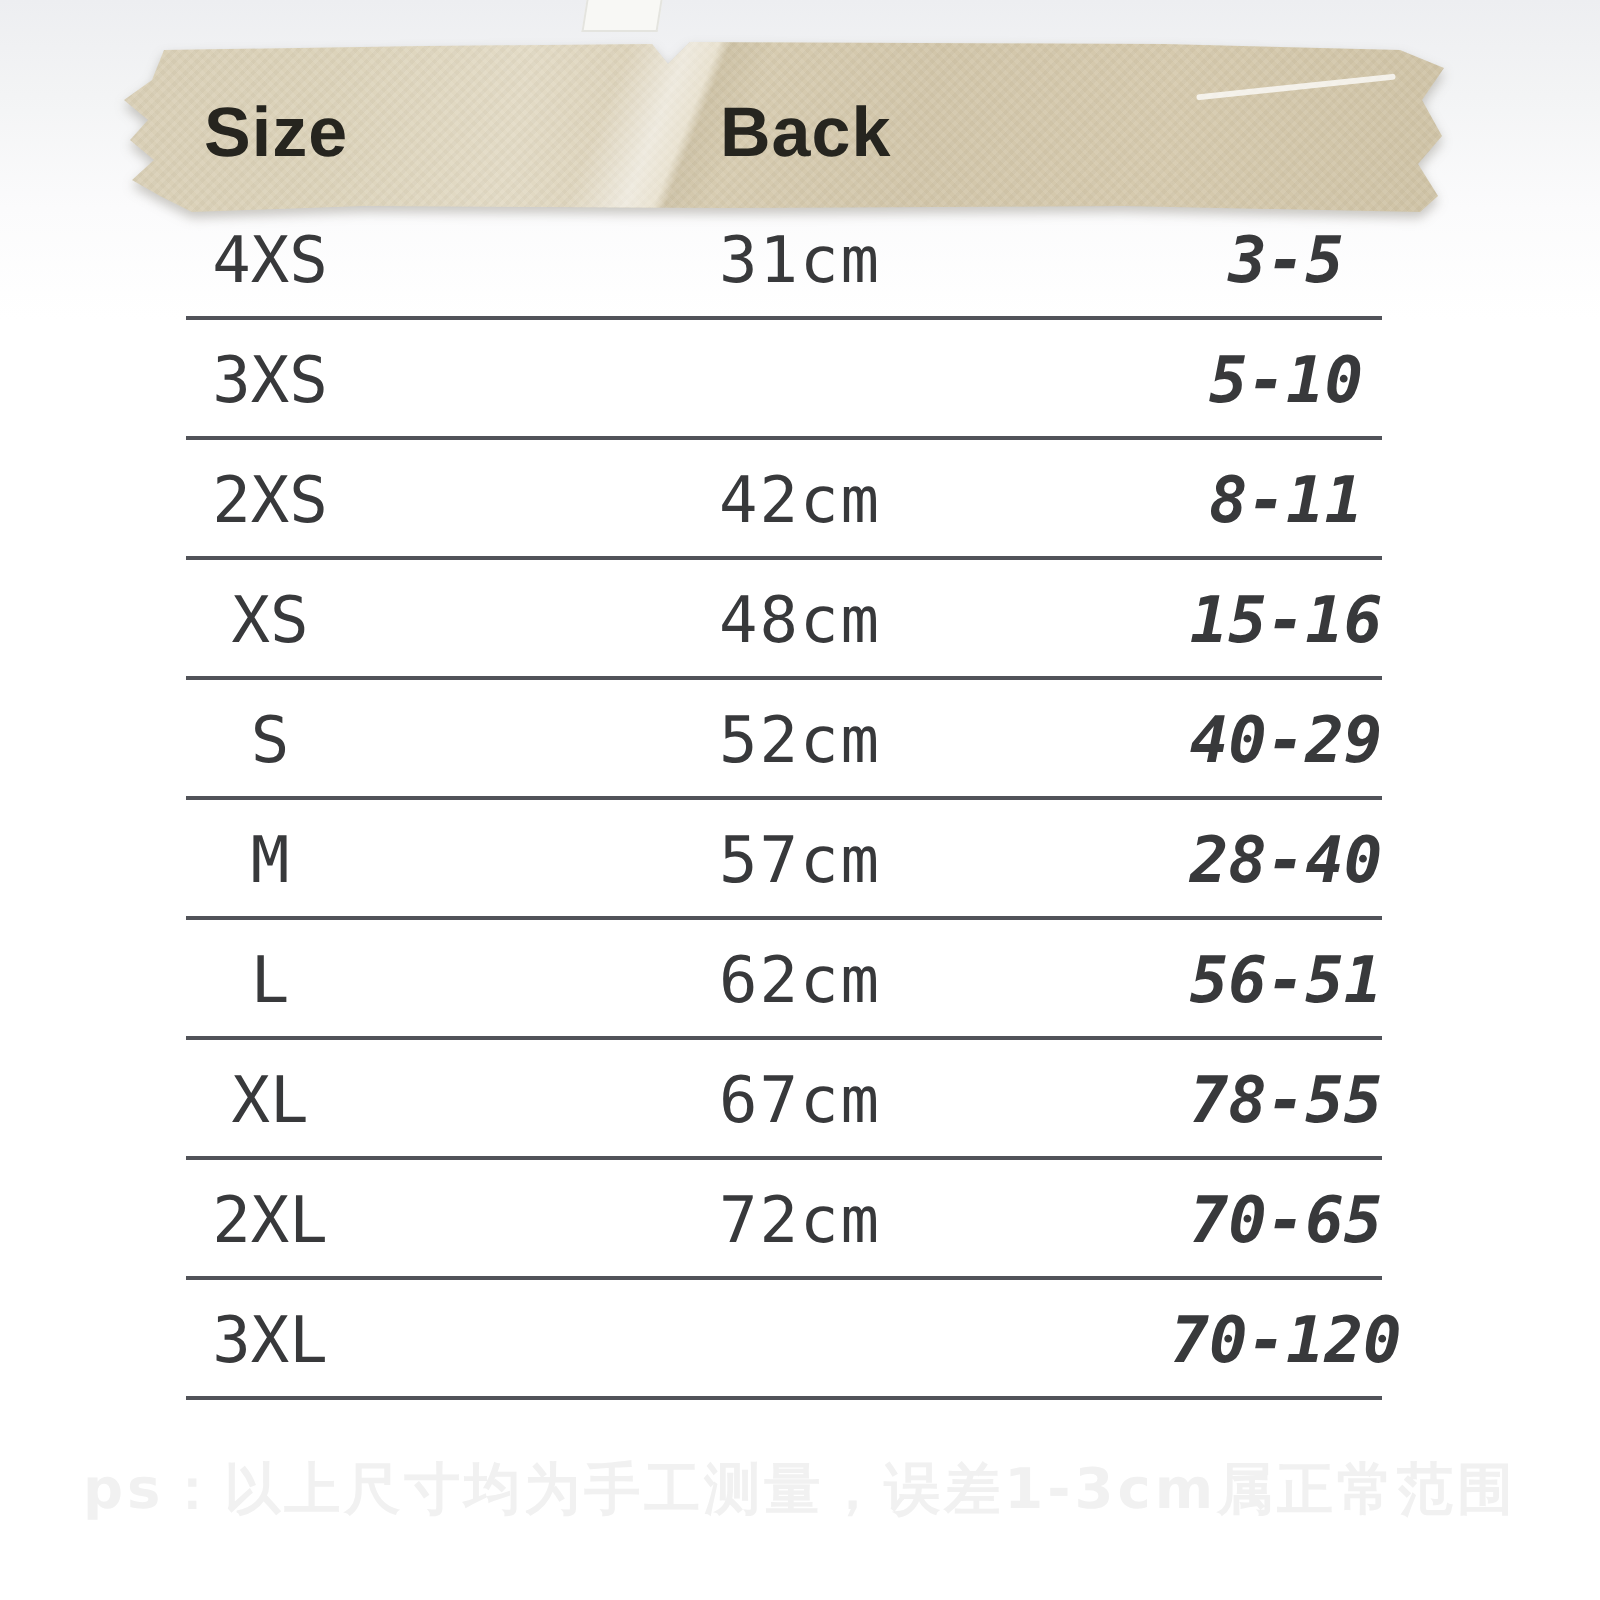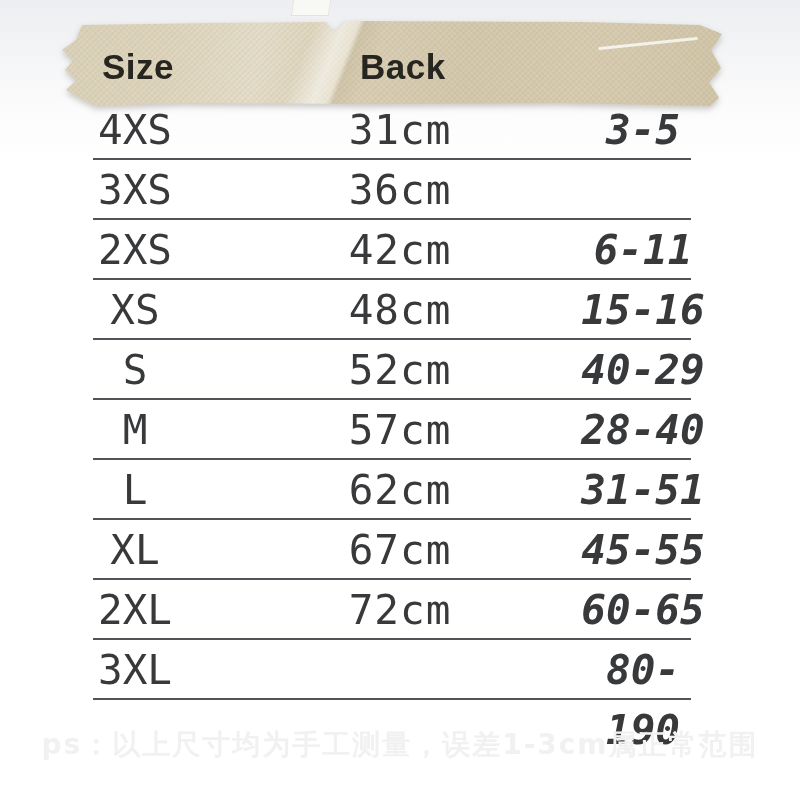--- a/index.html
+++ b/index.html
@@ -32,21 +32,21 @@
     background:rgba(255,255,255,.75);transform:rotate(-6deg);border-radius:2px;}
   .tape-label{position:absolute;color:var(--header-text);font-weight:bold;font-size:35px;letter-spacing:.5px;}
   .lbl-size{left:40px;top:27px;}
   .lbl-back{left:298px;top:27px;}
   .top-tab{position:absolute;left:292px;top:0;width:36px;height:15px;background:#f8f8f5;
     border:1px solid #e4e4df;border-top:none;transform:skewX(-9deg);}
   
   .table{position:absolute;left:93px;top:100px;width:598px;}
   .row{position:relative;height:60px;box-sizing:border-box;border-bottom:2px solid var(--line);}
   .row .cell{position:absolute;top:0;height:58px;line-height:60px;text-align:center;
-    font-family:"DejaVu Sans Mono", monospace;font-size:41px;color:var(--text);}
+    font-family:"DejaVu Sans Mono", monospace;font-size:32px;color:var(--text);}
   .c-size{left:0;width:84px;}
   .c-val{left:222px;width:170px;letter-spacing:1px;}
   .c-faint{left:485px;width:130px;color:var(--faint);font-weight:bold;font-style:italic;}
   
   .footnote{position:absolute;left:0;top:726px;width:800px;text-align:center;
     color:#f1f1f1;font-weight:bold;font-size:28px;letter-spacing:2px;
     font-family:"DejaVu Sans", sans-serif;}
 </style>
 </head>
 <body>
@@ -62,56 +62,56 @@
 <div class="top-tab"></div>
 
 <div class="table">
   <div class="row">
     <span class="cell c-size">4XS</span>
     <span class="cell c-val">31cm</span>
     <span class="cell c-faint">3-5</span>
   </div>
 <div class="row">
     <span class="cell c-size">3XS</span>
-    <span class="cell c-val">36cm</span>
+    <span class="cell c-faint">5-10</span>
   </div>
     <div class="row">
     <span class="cell c-size">2XS</span>
     <span class="cell c-val">42cm</span>
-    <span class="cell c-faint">6-11</span>
+    <span class="cell c-faint">8-11</span>
   </div>
     <div class="row">
     <span class="cell c-size">XS</span>
     <span class="cell c-val">48cm</span>
     <span class="cell c-faint">15-16</span>
   </div>
     <div class="row">
     <span class="cell c-size">S</span>
     <span class="cell c-val">52cm</span>
     <span class="cell c-faint">40-29</span>
   </div>
     <div class="row">
     <span class="cell c-size">M</span>
     <span class="cell c-val">57cm</span>
     <span class="cell c-faint">28-40</span>
   </div>
     <div class="row">
     <span class="cell c-size">L</span>
     <span class="cell c-val">62cm</span>
-    <span class="cell c-faint">31-51</span>
+    <span class="cell c-faint">56-51</span>
   </div>
     <div class="row">
     <span class="cell c-size">XL</span>
     <span class="cell c-val">67cm</span>
-    <span class="cell c-faint">45-55</span>
+    <span class="cell c-faint">78-55</span>
   </div>
     <div class="row">
     <span class="cell c-size">2XL</span>
     <span class="cell c-val">72cm</span>
-    <span class="cell c-faint">60-65</span>
+    <span class="cell c-faint">70-65</span>
   </div>
     <div class="row">
     <span class="cell c-size">3XL</span>
-    <span class="cell c-faint">80-190</span>
+    <span class="cell c-faint">70-120</span>
   </div>
   </div>
 
 <div class="footnote">ps：以上尺寸均为手工测量，误差1-3cm属正常范围</div>
 
 </body></html>

